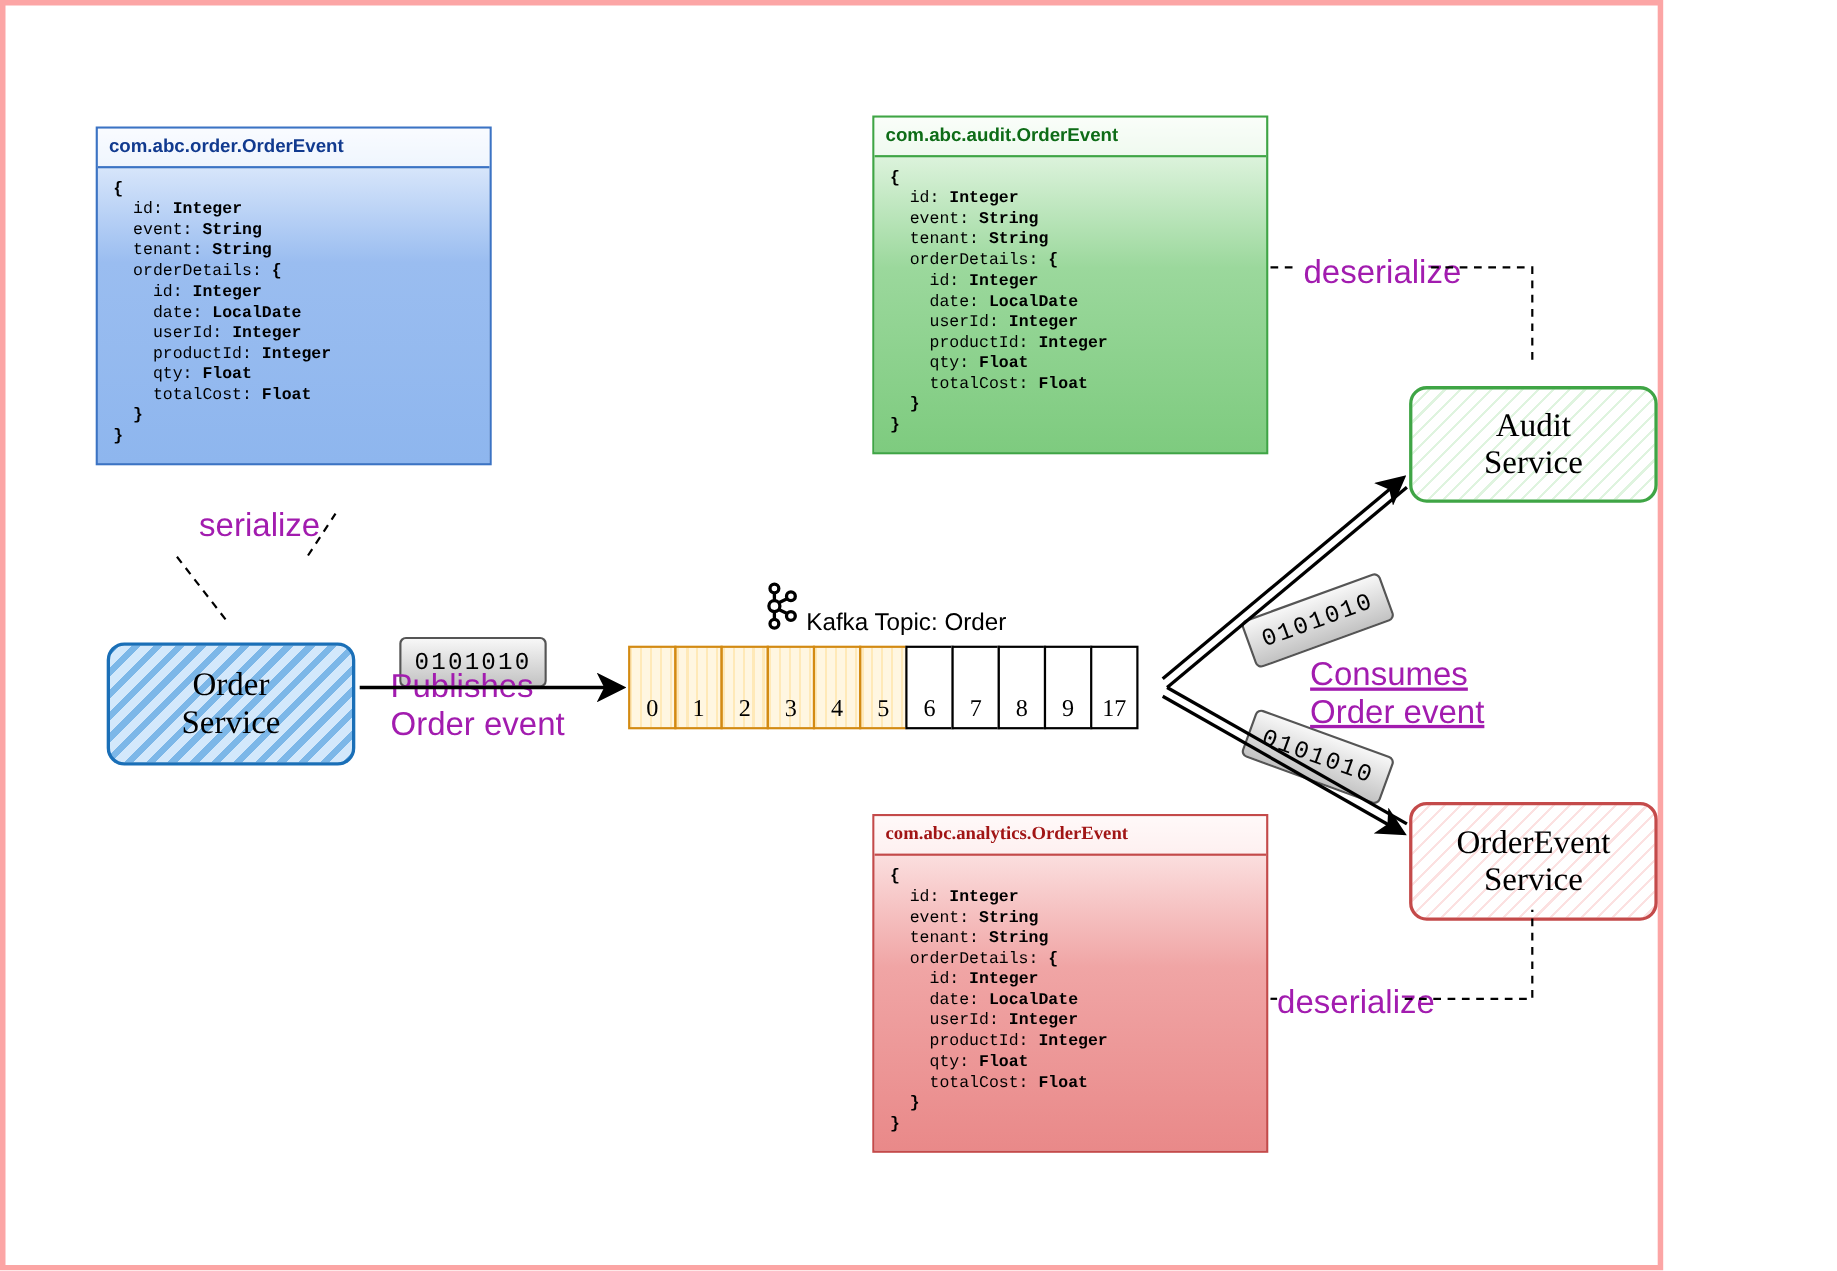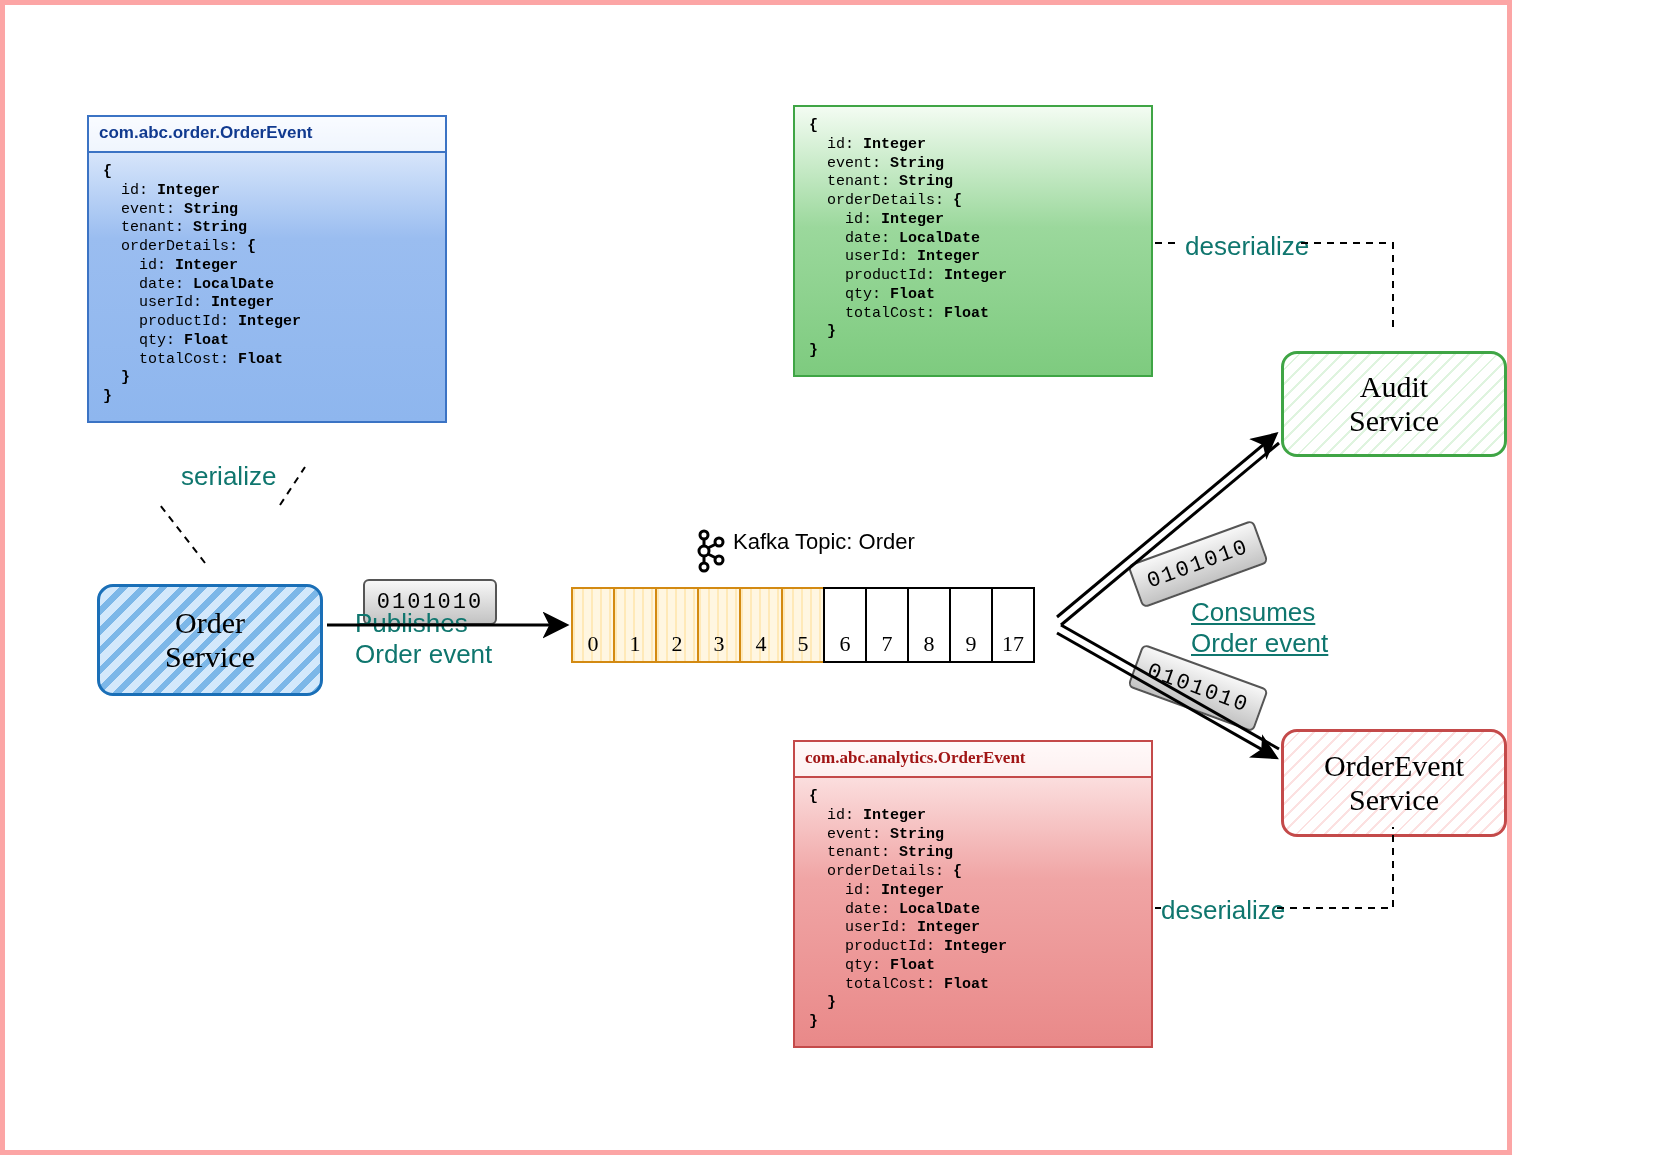--- a/index.html
+++ b/index.html
@@ -110,27 +110,27 @@
     background:#fff;
     padding-bottom:4px;
     box-sizing:border-box;
   }
   .cell.filled{
     border-color:#d38a12;
     background:repeating-linear-gradient(90deg,#ffe9b8 0 2px,#fff6e1 2px 9px);
   }
 
   .topic-label{
-    position:absolute;left:728px;top:524px;
+    position:absolute;left:728px;top:548px;
     font-size:22px;
   }
   .kafka-icon{position:absolute;left:688px;top:524px;}
 
   
-  .lbl{position:absolute;font-size:26px;color:#0f766e;white-space:pre-line;}
+  .lbl{position:absolute;font-size:30px;color:#a21caf;white-space:pre-line;}
 
   
   svg.lines{position:absolute;left:0;top:0;pointer-events:none;}
 </style>
 </head>
 <body>
 
 <div class="canvas">
 
   <div class="schema blue">
@@ -144,20 +144,21 @@
     date: <b>LocalDate</b>
     userId: <b>Integer</b>
     productId: <b>Integer</b>
     qty: <b>Float</b>
     totalCost: <b>Float</b>
   <b>}</b>
 <b>}</b></div>
   </div>
 
   <div class="schema green">
+    <div class="hdr">com.abc.audit.OrderEvent</div>
     <div class="body"><b>{</b>
   id: <b>Integer</b>
   event: <b>String</b>
   tenant: <b>String</b>
   orderDetails: <b>{</b>
     id: <b>Integer</b>
     date: <b>LocalDate</b>
     userId: <b>Integer</b>
     productId: <b>Integer</b>
     qty: <b>Float</b>

